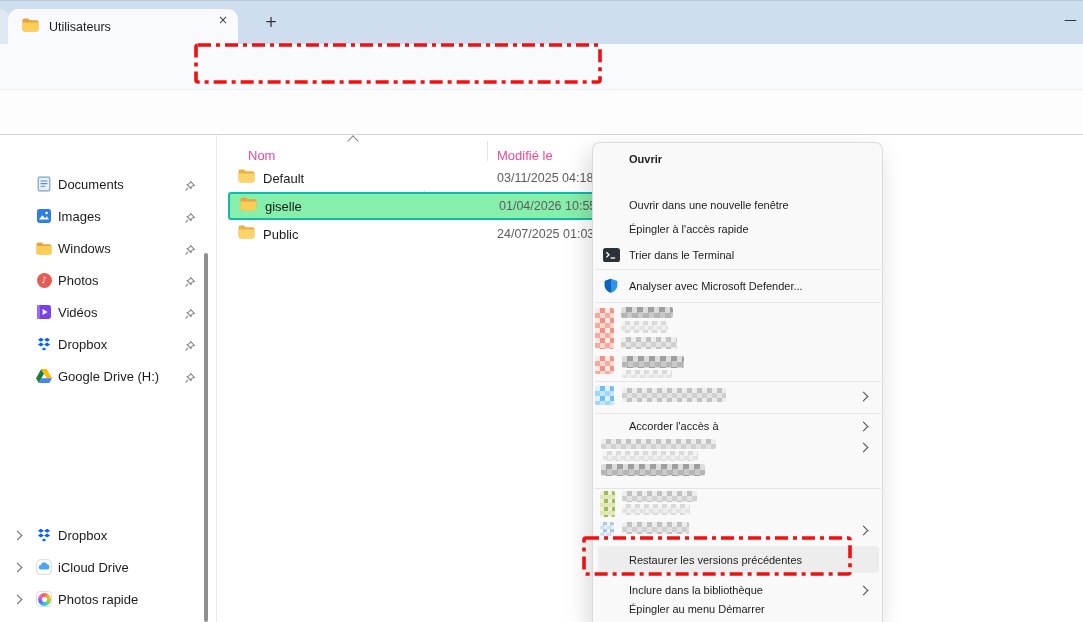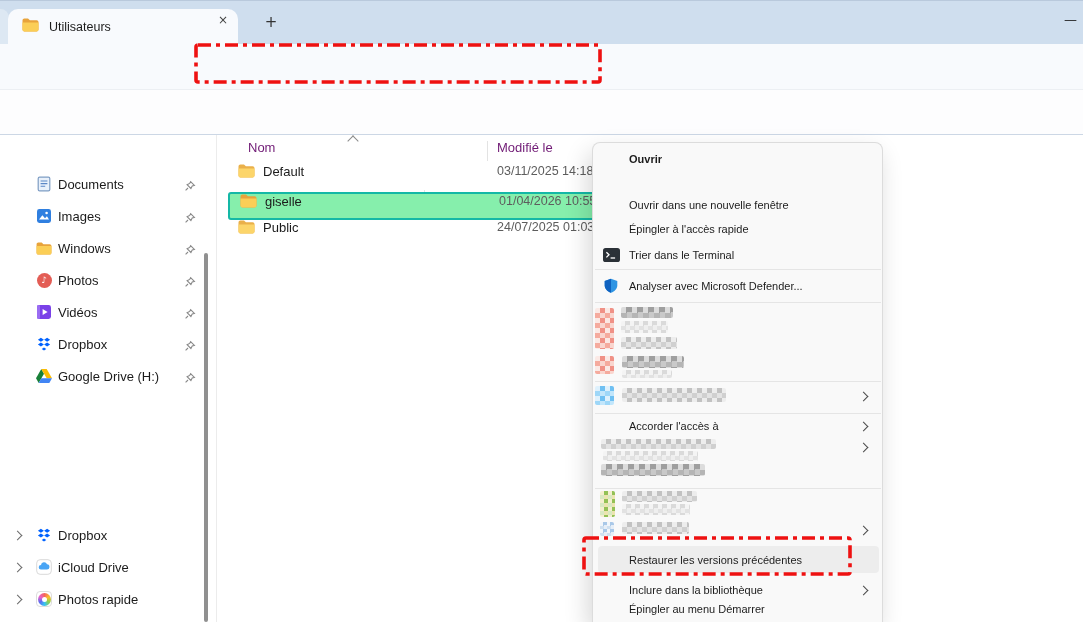--- a/index.html
+++ b/index.html
@@ -38,24 +38,24 @@
 
   
   #sidebar{position:absolute;left:0;top:135px;width:216px;height:487px;background:#ffffff;}
   #pane-divider{position:absolute;left:216px;top:135px;width:1px;height:487px;background:#ececec;}
   .side-item{position:absolute;left:8px;width:196px;height:26px;display:flex;align-items:center;border-radius:4px;}
   .side-icon{position:absolute;left:28px;width:16px;height:16px;display:flex;align-items:center;justify-content:center;}
   .side-label{position:absolute;left:50px;font-size:13px;color:#1b1b1b;white-space:nowrap;}
   .pin{position:absolute;left:176px;top:7px;}
   .tree-chev{position:absolute;left:6px;width:6px;height:6px;border-top:1.4px solid #6a6a6a;border-right:1.4px solid #6a6a6a;transform:rotate(45deg);}
   #side-scrollbar{position:absolute;left:204px;top:253px;width:4px;height:369px;background:#909090;border-radius:2px;}
-  .colhead{position:absolute;top:140px;font-size:13px;color:#701a75;}
+  .colhead{position:absolute;top:148px;font-size:13px;color:#ec4899;}
   #col-divider{position:absolute;left:487px;top:141px;width:1px;height:20px;background:#e3e3e3;}
   #sort-caret{position:absolute;left:349px;top:137px;width:7px;height:7px;border-top:1.4px solid #8a8a8a;border-left:1.4px solid #8a8a8a;transform:rotate(45deg);}
-  .frow{position:absolute;left:228px;width:436px;height:28px;border-radius:3px;display:flex;box-sizing:border-box;}
+  .frow{position:absolute;left:228px;width:436px;height:28px;border-radius:3px;display:flex;align-items:center;box-sizing:border-box;}
   .frow .ficon{margin-left:10px;}
   .frow .fname{margin-left:8px;font-size:13px;color:#1b1b1b;}
   .frow .fdate{position:absolute;left:269px;font-size:12.5px;color:#5d5d5d;white-space:nowrap;}
   .frow.selected{background:#86efac;border:2px solid #14b8a6;}
 
   
   #ctxmenu{position:absolute;left:592px;top:142px;width:291px;height:480px;background:#f9f9f9;border:1px solid #dcdcdc;border-bottom:none;border-radius:8px 8px 0 0;box-shadow:-4px 10px 24px rgba(0,0,0,.16);box-sizing:border-box;overflow:hidden;z-index:5;}
   .mi{position:absolute;left:5px;width:281px;height:24px;display:flex;align-items:center;border-radius:4px;}
   .mi-label{margin-left:31px;font-size:11px;color:#1c1c1c;white-space:nowrap;}
   .mi-label.bold{font-weight:bold;}
@@ -316,21 +316,21 @@
   <div id="sort-caret"></div>
   <div id="col-divider"></div>
   <div class="colhead" style="left:497px">Modifié le</div>
 
   <div class="frow" style="top:164px">
     <span class="ficon"><svg width="17" height="14" viewBox="0 0 17 14">
           <path d="M.5 2.4C.5 1.3 1.3.5 2.4.5h3.6L7.9 2.3h6.7c1.1 0 1.9.8 1.9 1.9v7.4c0 1.1-.8 1.9-1.9 1.9H2.4c-1.1 0-1.9-.8-1.9-1.9z" fill="#eab04a"></path>
           <path d="M.5 4.4h16v7.2c0 1.1-.8 1.9-1.9 1.9H2.4c-1.1 0-1.9-.8-1.9-1.9z" fill="#fcd56a"></path>
         </svg></span>
     <span class="fname">Default</span>
-    <span class="fdate">03/11/2025 14:18</span>
+    <span class="fdate">03/11/2025 04:18</span>
   </div>
 
   <div class="frow selected" style="top:192px">
     <span class="ficon"><svg width="17" height="14" viewBox="0 0 17 14">
           <path d="M.5 2.4C.5 1.3 1.3.5 2.4.5h3.6L7.9 2.3h6.7c1.1 0 1.9.8 1.9 1.9v7.4c0 1.1-.8 1.9-1.9 1.9H2.4c-1.1 0-1.9-.8-1.9-1.9z" fill="#e8a33b"></path>
           <path d="M.5 4.4h16v7.2c0 1.1-.8 1.9-1.9 1.9H2.4c-1.1 0-1.9-.8-1.9-1.9z" fill="#fbce56"></path>
         </svg></span>
     <span class="fname">giselle</span>
     <span class="fdate">01/04/2026 10:55</span>
   </div>

